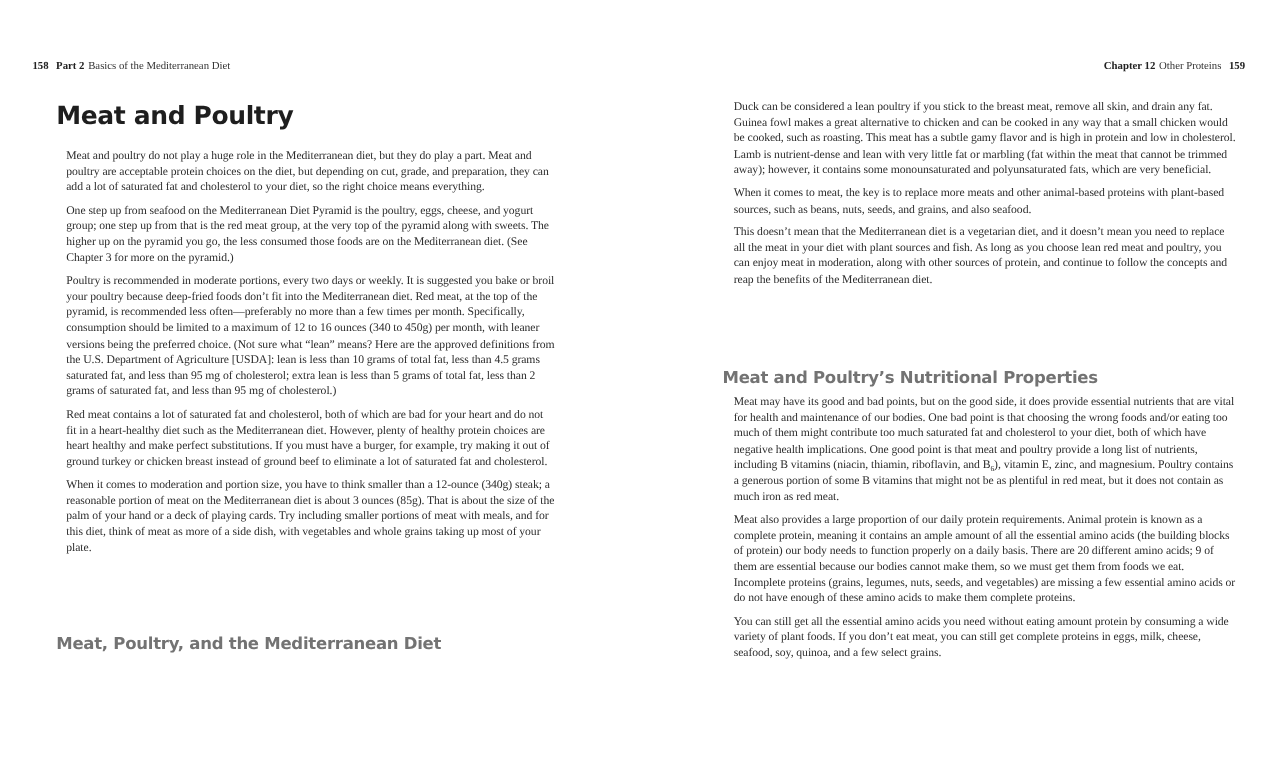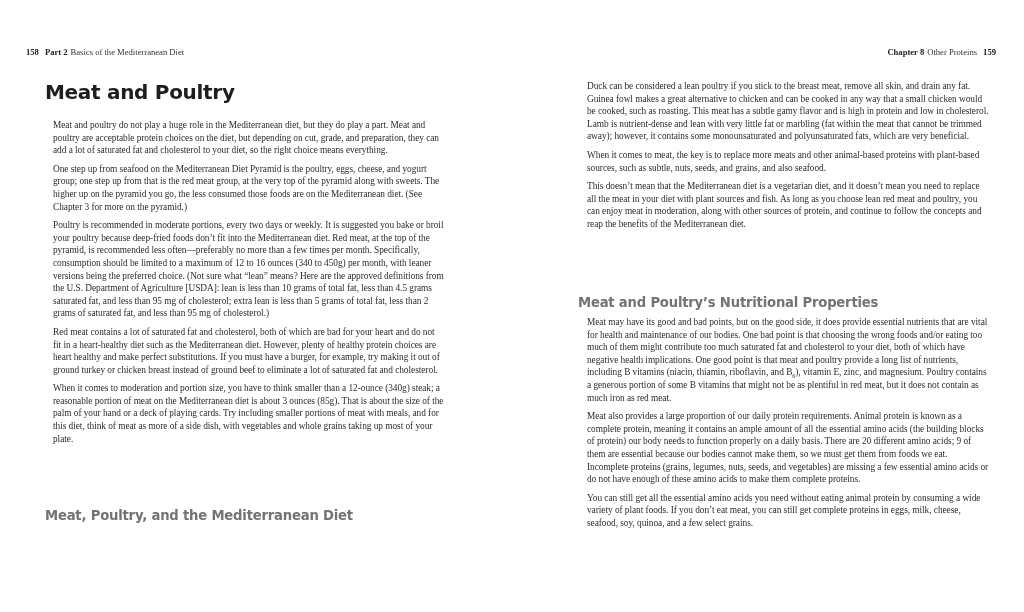--- a/index.html
+++ b/index.html
@@ -61,29 +61,29 @@
     <p>Red meat contains a lot of saturated fat and cholesterol, both of which are bad for your heart and do not fit in a heart-healthy diet such as the Mediterranean diet. However, plenty of healthy protein choices are heart healthy and make perfect substitutions. If you must have a burger, for example, try making it out of ground turkey or chicken breast instead of ground beef to eliminate a lot of saturated fat and cholesterol.</p>
     <p>When it comes to moderation and portion size, you have to think smaller than a 12-ounce (340g) steak; a reasonable portion of meat on the Mediterranean diet is about 3 ounces (85g). That is about the size of the palm of your hand or a deck of playing cards. Try including smaller portions of meat with meals, and for this diet, think of meat as more of a side dish, with vegetables and whole grains taking up most of your plate.</p>
   </div>
 
   <h2 class="h2 h2-left">Meat, Poultry, and the Mediterranean Diet</h2>
 
 </div>
 
 <div class="page page-right">
   <div class="running-head rh-right">
-    <b>Chapter 8</b><span class="rh-gap-sm"></span><span>Other Proteins</span><span class="rh-gap"></span><b>159</b>
+    <b>Chapter 12</b><span class="rh-gap-sm"></span><span>Other Proteins</span><span class="rh-gap"></span><b>159</b>
   </div>
 
   <div class="body-col col-right">
     <p>Duck can be considered a lean poultry if you stick to the breast meat, remove all skin, and drain any fat. Guinea fowl makes a great alternative to chicken and can be cooked in any way that a small chicken would be cooked, such as roasting. This meat has a subtle gamy flavor and is high in protein and low in cholesterol. Lamb is nutrient-dense and lean with very little fat or marbling (fat within the meat that cannot be trimmed away); however, it contains some monounsaturated and polyunsaturated fats, which are very beneficial.</p>
-    <p>When it comes to meat, the key is to replace more meats and other animal-based proteins with plant-based sources, such as subtle, nuts, seeds, and grains, and also seafood.</p>
+    <p>When it comes to meat, the key is to replace more meats and other animal-based proteins with plant-based sources, such as beans, nuts, seeds, and grains, and also seafood.</p>
     <p>This doesn’t mean that the Mediterranean diet is a vegetarian diet, and it doesn’t mean you need to replace all the meat in your diet with plant sources and fish. As long as you choose lean red meat and poultry, you can enjoy meat in moderation, along with other sources of protein, and continue to follow the concepts and reap the benefits of the Mediterranean diet.</p>
   </div>
 
   <h2 class="h2 h2-right">Meat and Poultry’s Nutritional Properties</h2>
 
   <div class="body-col col-right-2">
     <p><span>Meat may have its good and bad points, but on the good side, it does provide essential nutrients that are vital for health and maintenance of our bodies. One bad point is that choosing the wrong foods and/or eating too much of them might contribute too much saturated fat and cholesterol to your diet, both of which have negative health implications. One good point is that meat and poultry provide a long list of nutrients, including B vitamins (niacin, thiamin, riboflavin, and B</span><sub>6</sub><span>), vitamin E, zinc, and magnesium. Poultry contains a generous portion of some B vitamins that might not be as plentiful in red meat, but it does not contain as much iron as red meat.</span></p>
     <p>Meat also provides a large proportion of our daily protein requirements. Animal protein is known as a complete protein, meaning it contains an ample amount of all the essential amino acids (the building blocks of protein) our body needs to function properly on a daily basis. There are 20 different amino acids; 9 of them are essential because our bodies cannot make them, so we must get them from foods we eat. Incomplete proteins (grains, legumes, nuts, seeds, and vegetables) are missing a few essential amino acids or do not have enough of these amino acids to make them complete proteins.</p>
-    <p>You can still get all the essential amino acids you need without eating animal protein by consuming a wide variety of plant foods. If you don’t eat meat, you can still get complete proteins in eggs, milk, cheese, seafood, soy, quinoa, and a few select grains.</p>
+    <p>You can still get all the essential amino acids you need without eating amount protein by consuming a wide variety of plant foods. If you don’t eat meat, you can still get complete proteins in eggs, milk, cheese, seafood, soy, quinoa, and a few select grains.</p>
   </div>
 </div>
 
 </body></html>

